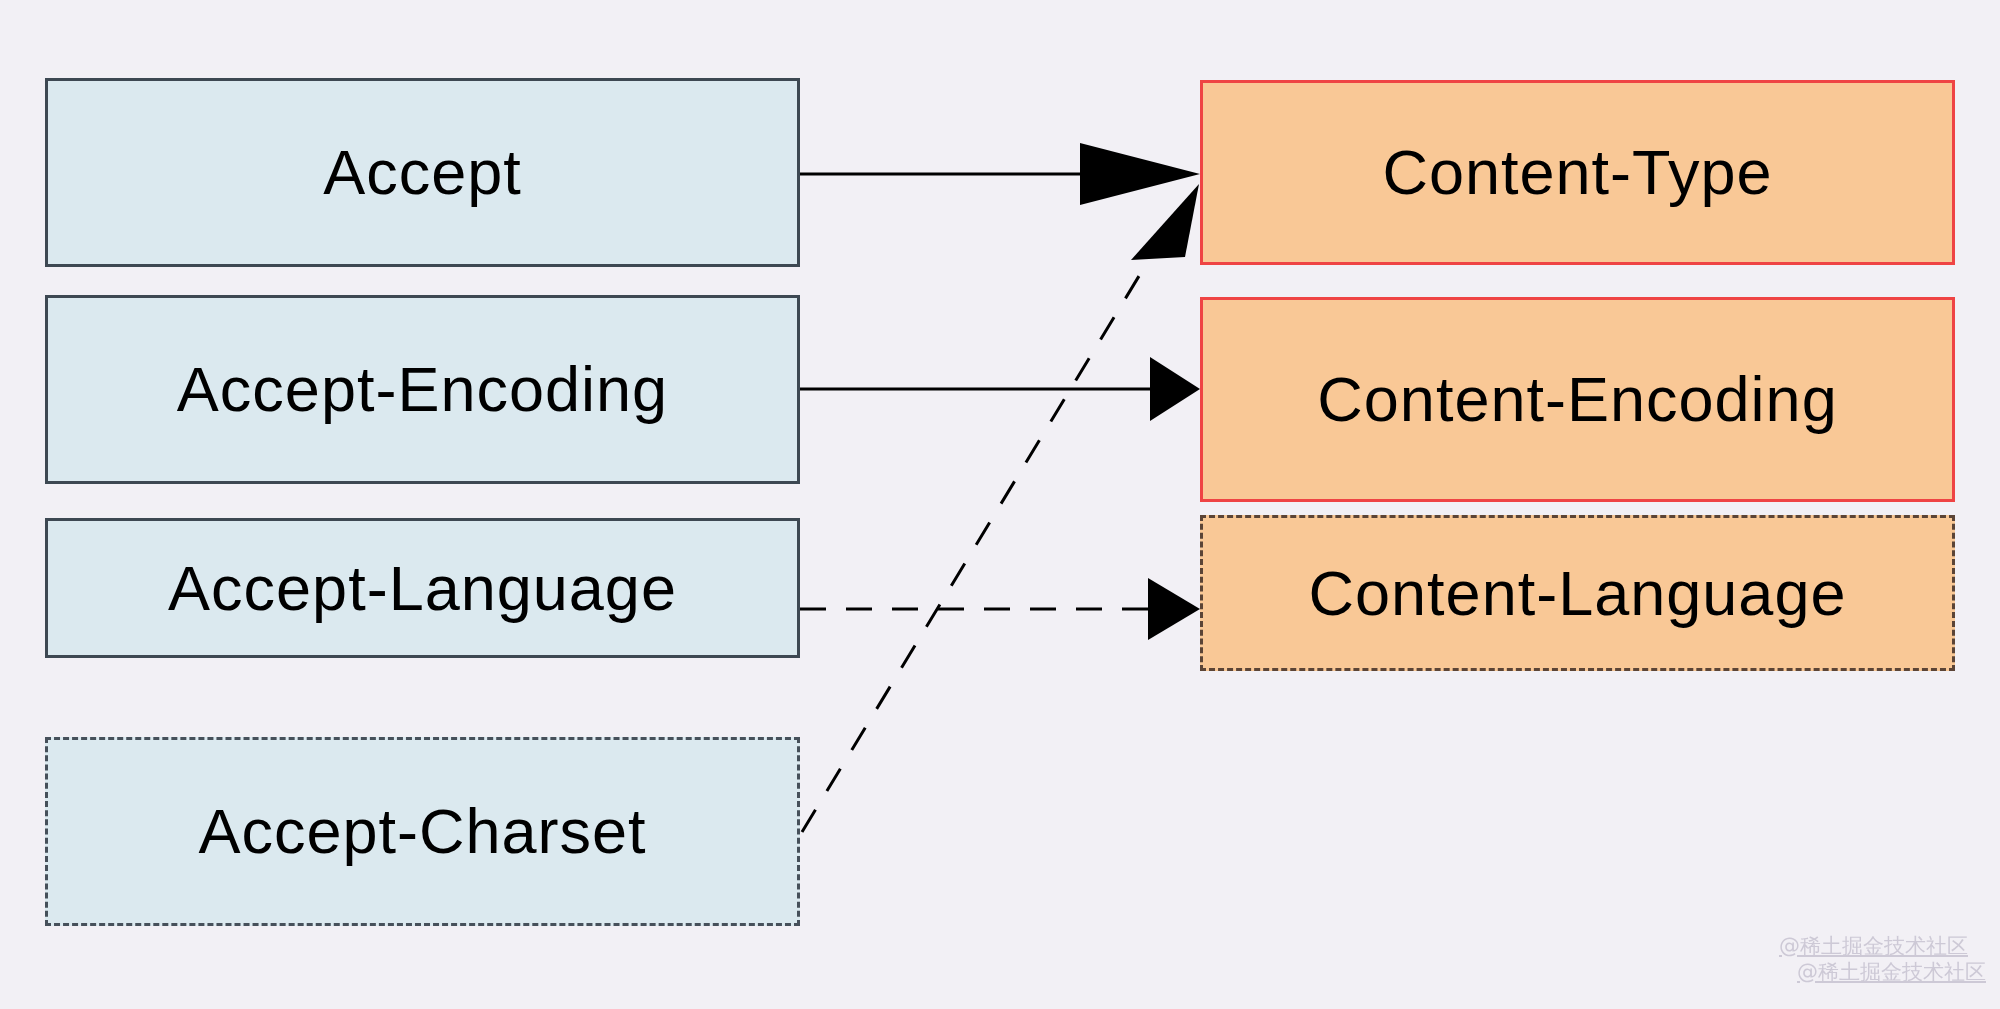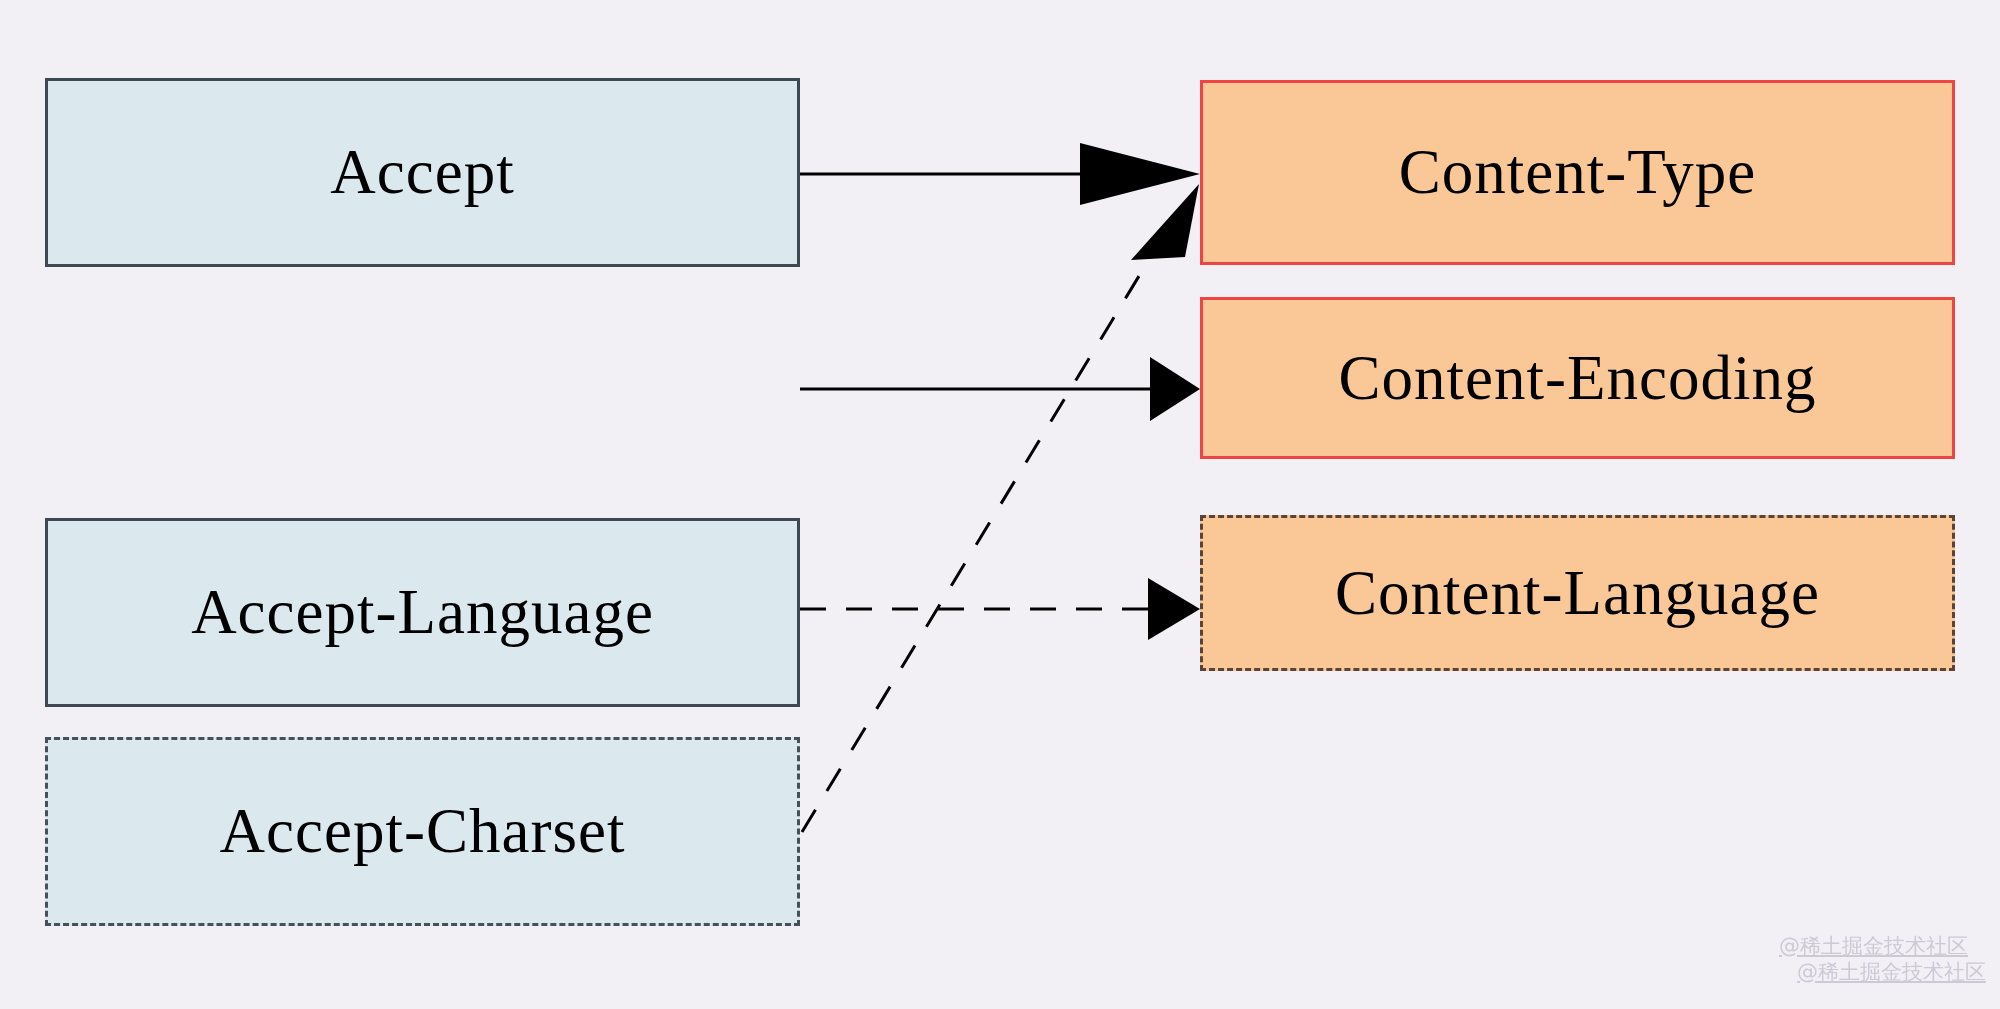--- a/index.html
+++ b/index.html
@@ -38,21 +38,21 @@
   .node {
     position: absolute;
     box-sizing: border-box;
     display: flex;
     align-items: center;
     justify-content: center;
     z-index: 2;
   }
 
   .node-label {
-    font-family: Liberation Serif, serif;
+    font-family: Liberation Sans, sans-serif;
     font-size: 63px;
     line-height: 1;
     color: #000000;
     letter-spacing: 1px;
     white-space: nowrap;
     font-weight: 400;
   }
 
   
   .node.request {
@@ -76,25 +76,25 @@
   }
   .node.response.dashed {
     border-style: dashed;
     border-width: 3px;
     border-color: #5b4436;
   }
 
   
   .row-0 { top: 78px;  height: 189px; }
   .row-1 { top: 295px; height: 189px; }
-  .row-2 { top: 518px; height: 189px; }
+  .row-2 { top: 518px; height: 140px; }
   .row-3 { top: 737px; height: 189px; justify-content: center; }
 
   .row-r0 { top: 80px;  height: 185px; }
-  .row-r1 { top: 297px; height: 162px; }
+  .row-r1 { top: 297px; height: 205px; }
   .row-r2 { top: 515px; height: 156px; }
 
   
   #watermark {
     position: absolute;
     right: 32px;
     bottom: 24px;
     z-index: 3;
     text-align: right;
     pointer-events: none;
@@ -137,20 +137,23 @@
     <g>
       <line x1="802" y1="832" x2="1176" y2="215" stroke="#000000" stroke-width="3" stroke-dasharray="26 22"></line>
       <polygon points="1131,260 1199,184 1185,257" fill="#000000"></polygon>
     </g>
   </svg>
 
   <div class="node request row-0">
     <span class="node-label">Accept</span>
   </div>
 
+  <div class="node request row-1">
+    <span class="node-label">Accept-Encoding</span>
+  </div>
 
   <div class="node request row-2">
     <span class="node-label">Accept-Language</span>
   </div>
 
   <div class="node request dashed row-3">
     <span class="node-label">Accept-Charset</span>
   </div>
 
   <div class="node response row-r0">

